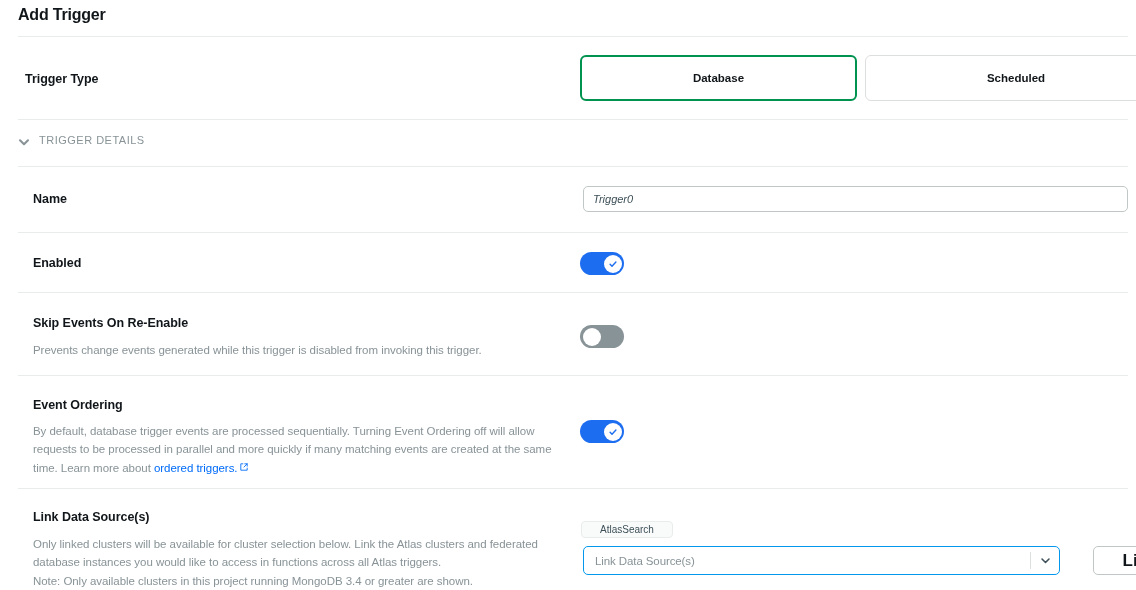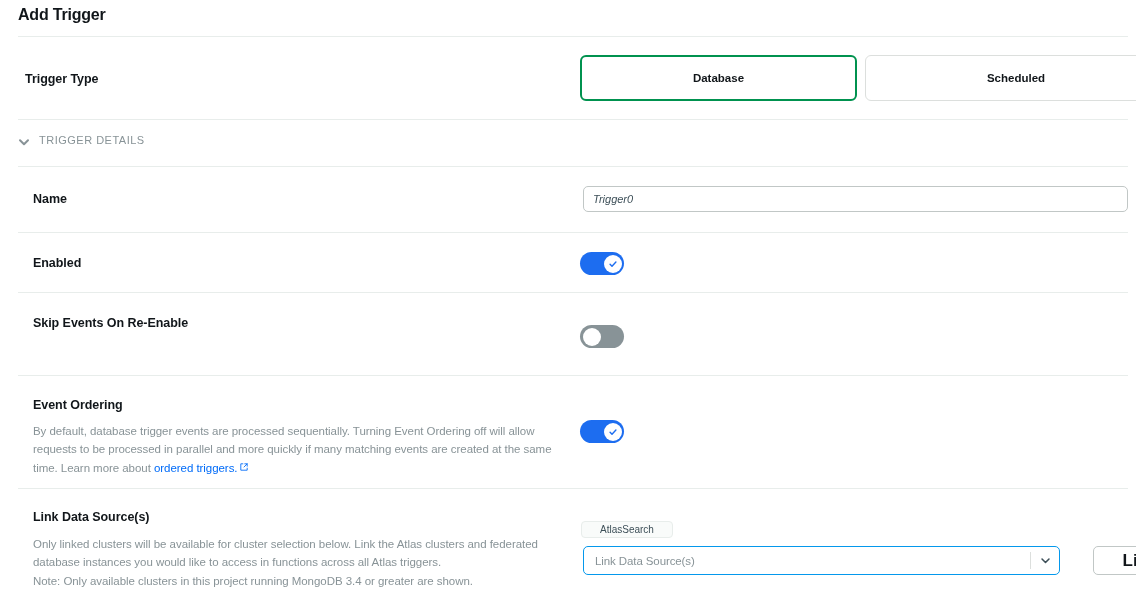--- a/index.html
+++ b/index.html
@@ -280,20 +280,21 @@
     <span class="knob">
       <svg viewBox="0 0 12 12" fill="none" xmlns="http://www.w3.org/2000/svg">
         <path d="M2.5 6.3 L4.8 8.6 L9.5 3.7" stroke="#1d6df0" stroke-width="1.7" stroke-linecap="round" stroke-linejoin="round"></path>
       </svg>
     </span>
   </div>
 
   <div class="rule" style="top:292px;"></div>
 
   <div class="row-label" style="left:33px; top:316px;">Skip Events On Re-Enable</div>
+  <div class="row-desc" style="left:33px; top:341px; width:540px;">Prevents change events generated while this trigger is disabled from invoking this trigger.</div>
   <div class="toggle off" style="left:580px; top:325px;">
     <span class="knob"></span>
   </div>
 
   <div class="rule" style="top:375px;"></div>
 
   <div class="row-label" style="left:33px; top:398px;">Event Ordering</div>
   <div class="row-desc" style="left:33px; top:422px; width:545px;">
     <span>By default, database trigger events are processed sequentially. Turning Event Ordering off will allow requests to be</span>
     <span>processed in parallel and more quickly if many matching events are created at the same time. Learn more about</span>

